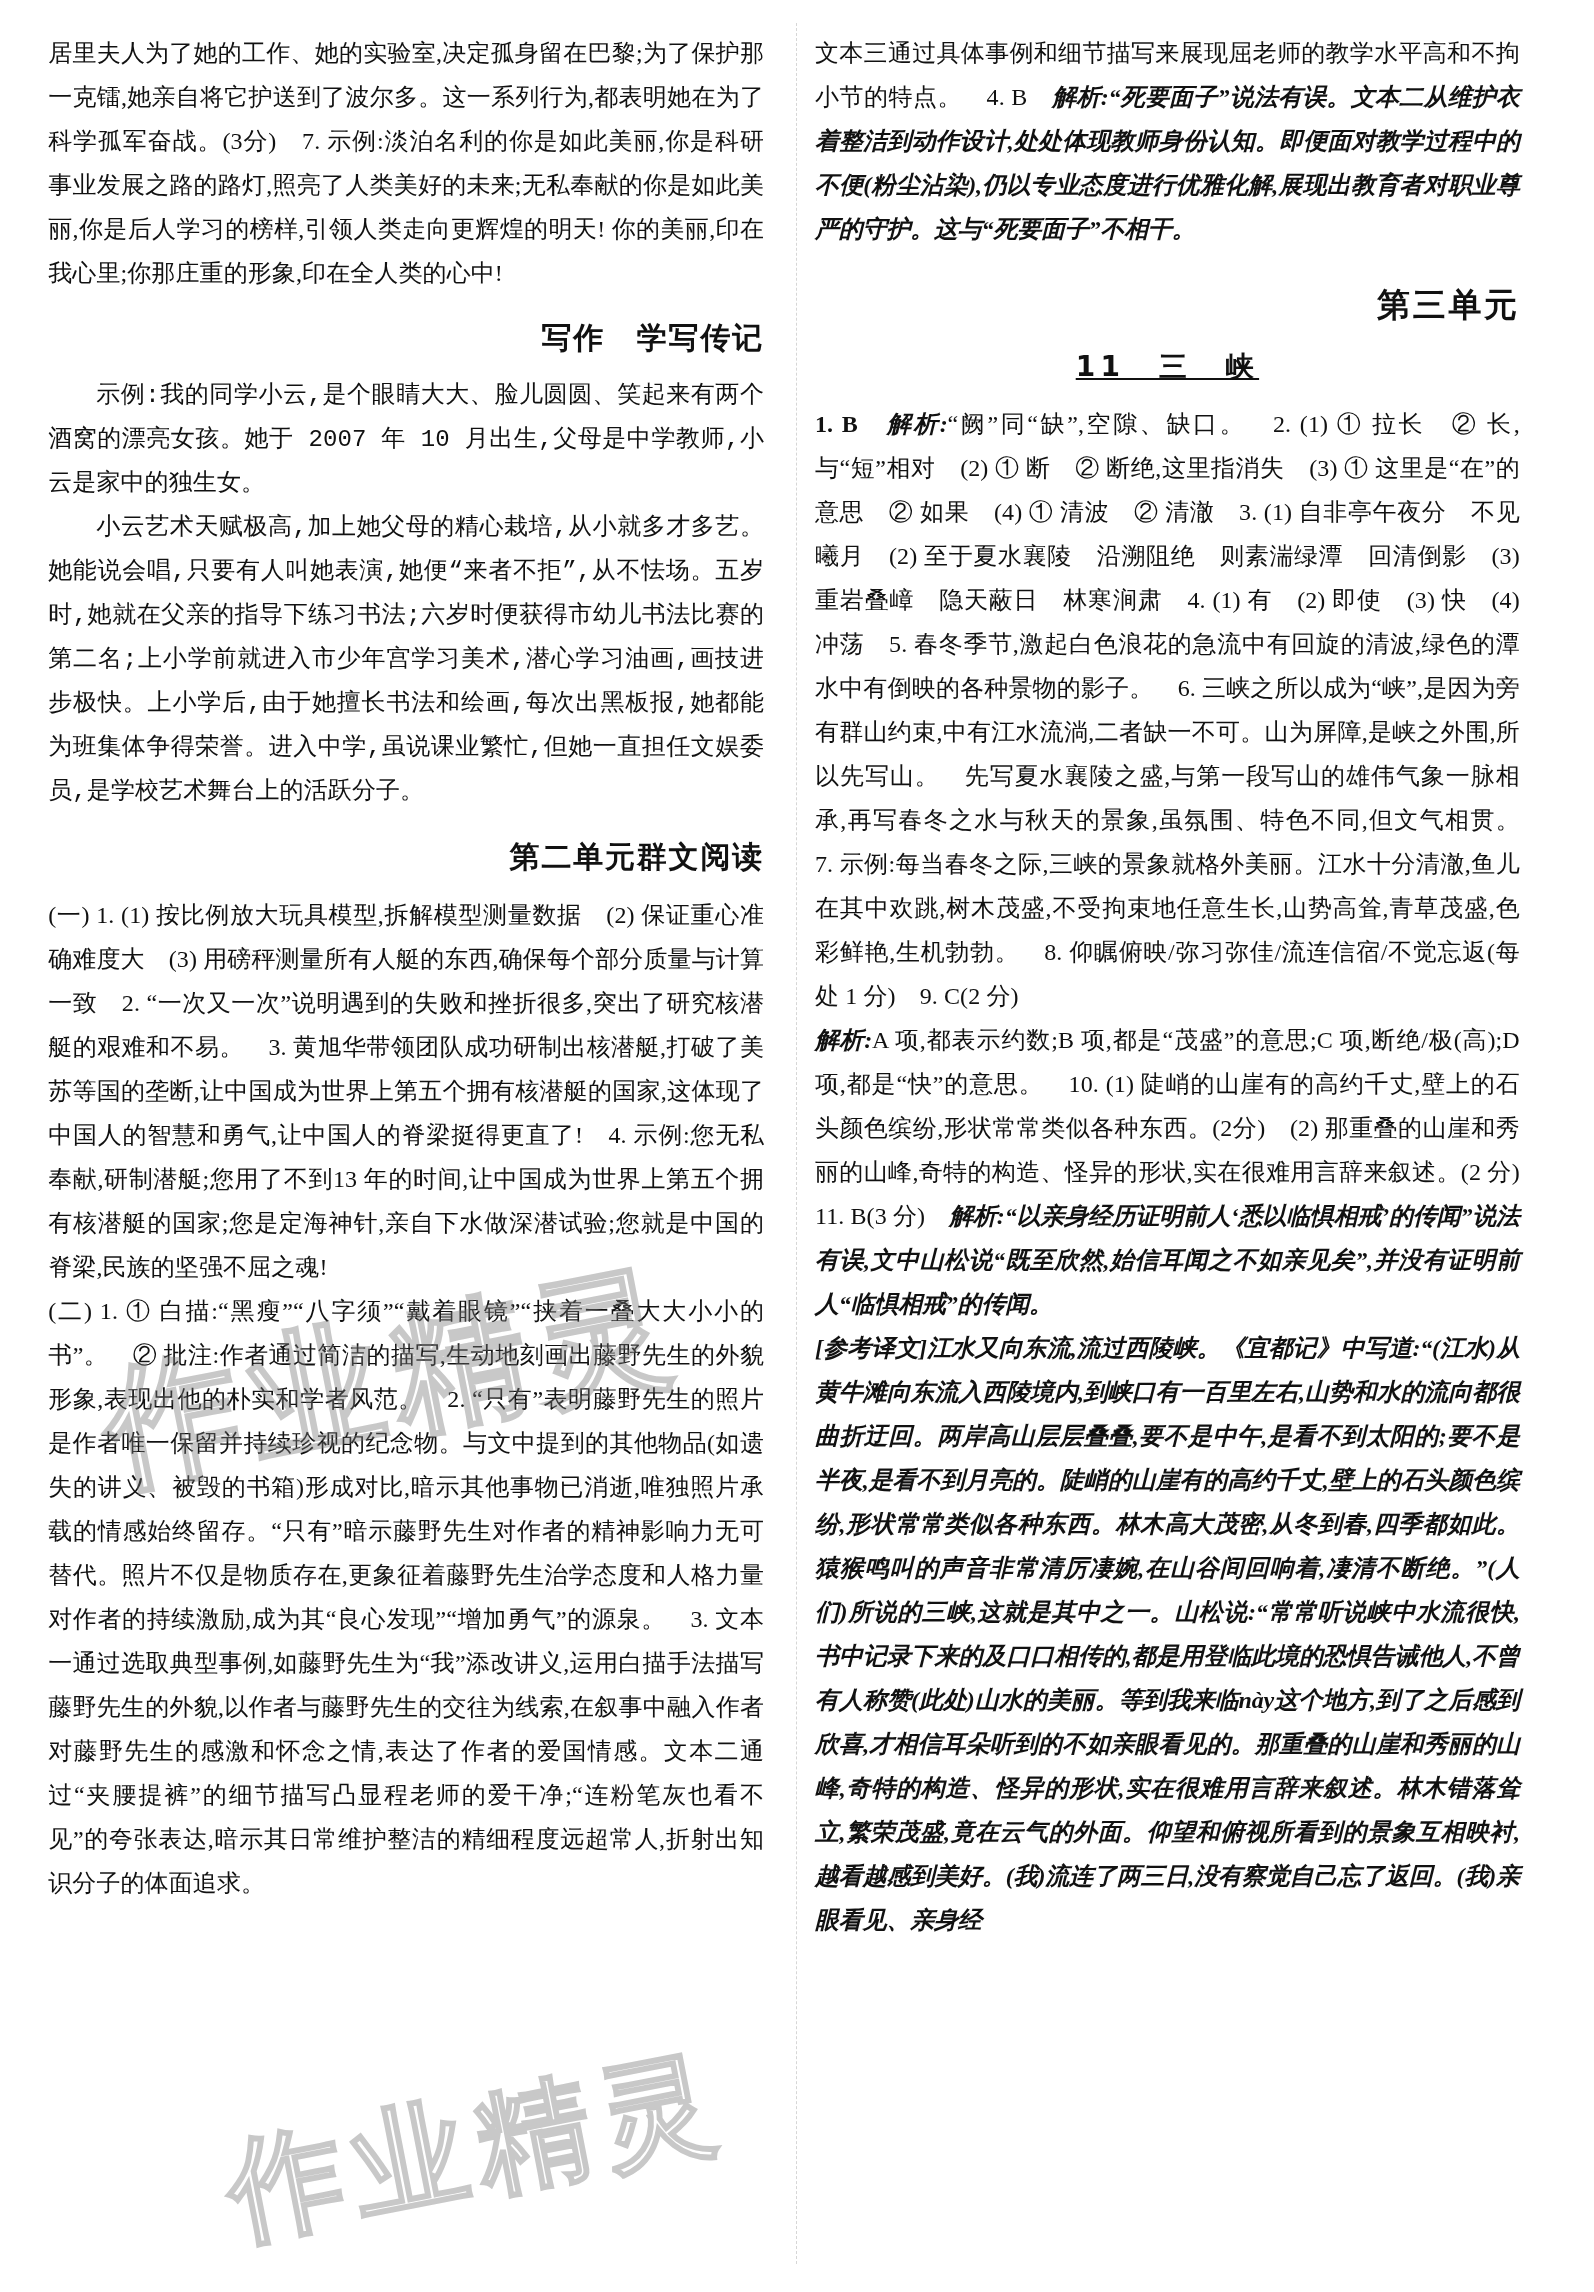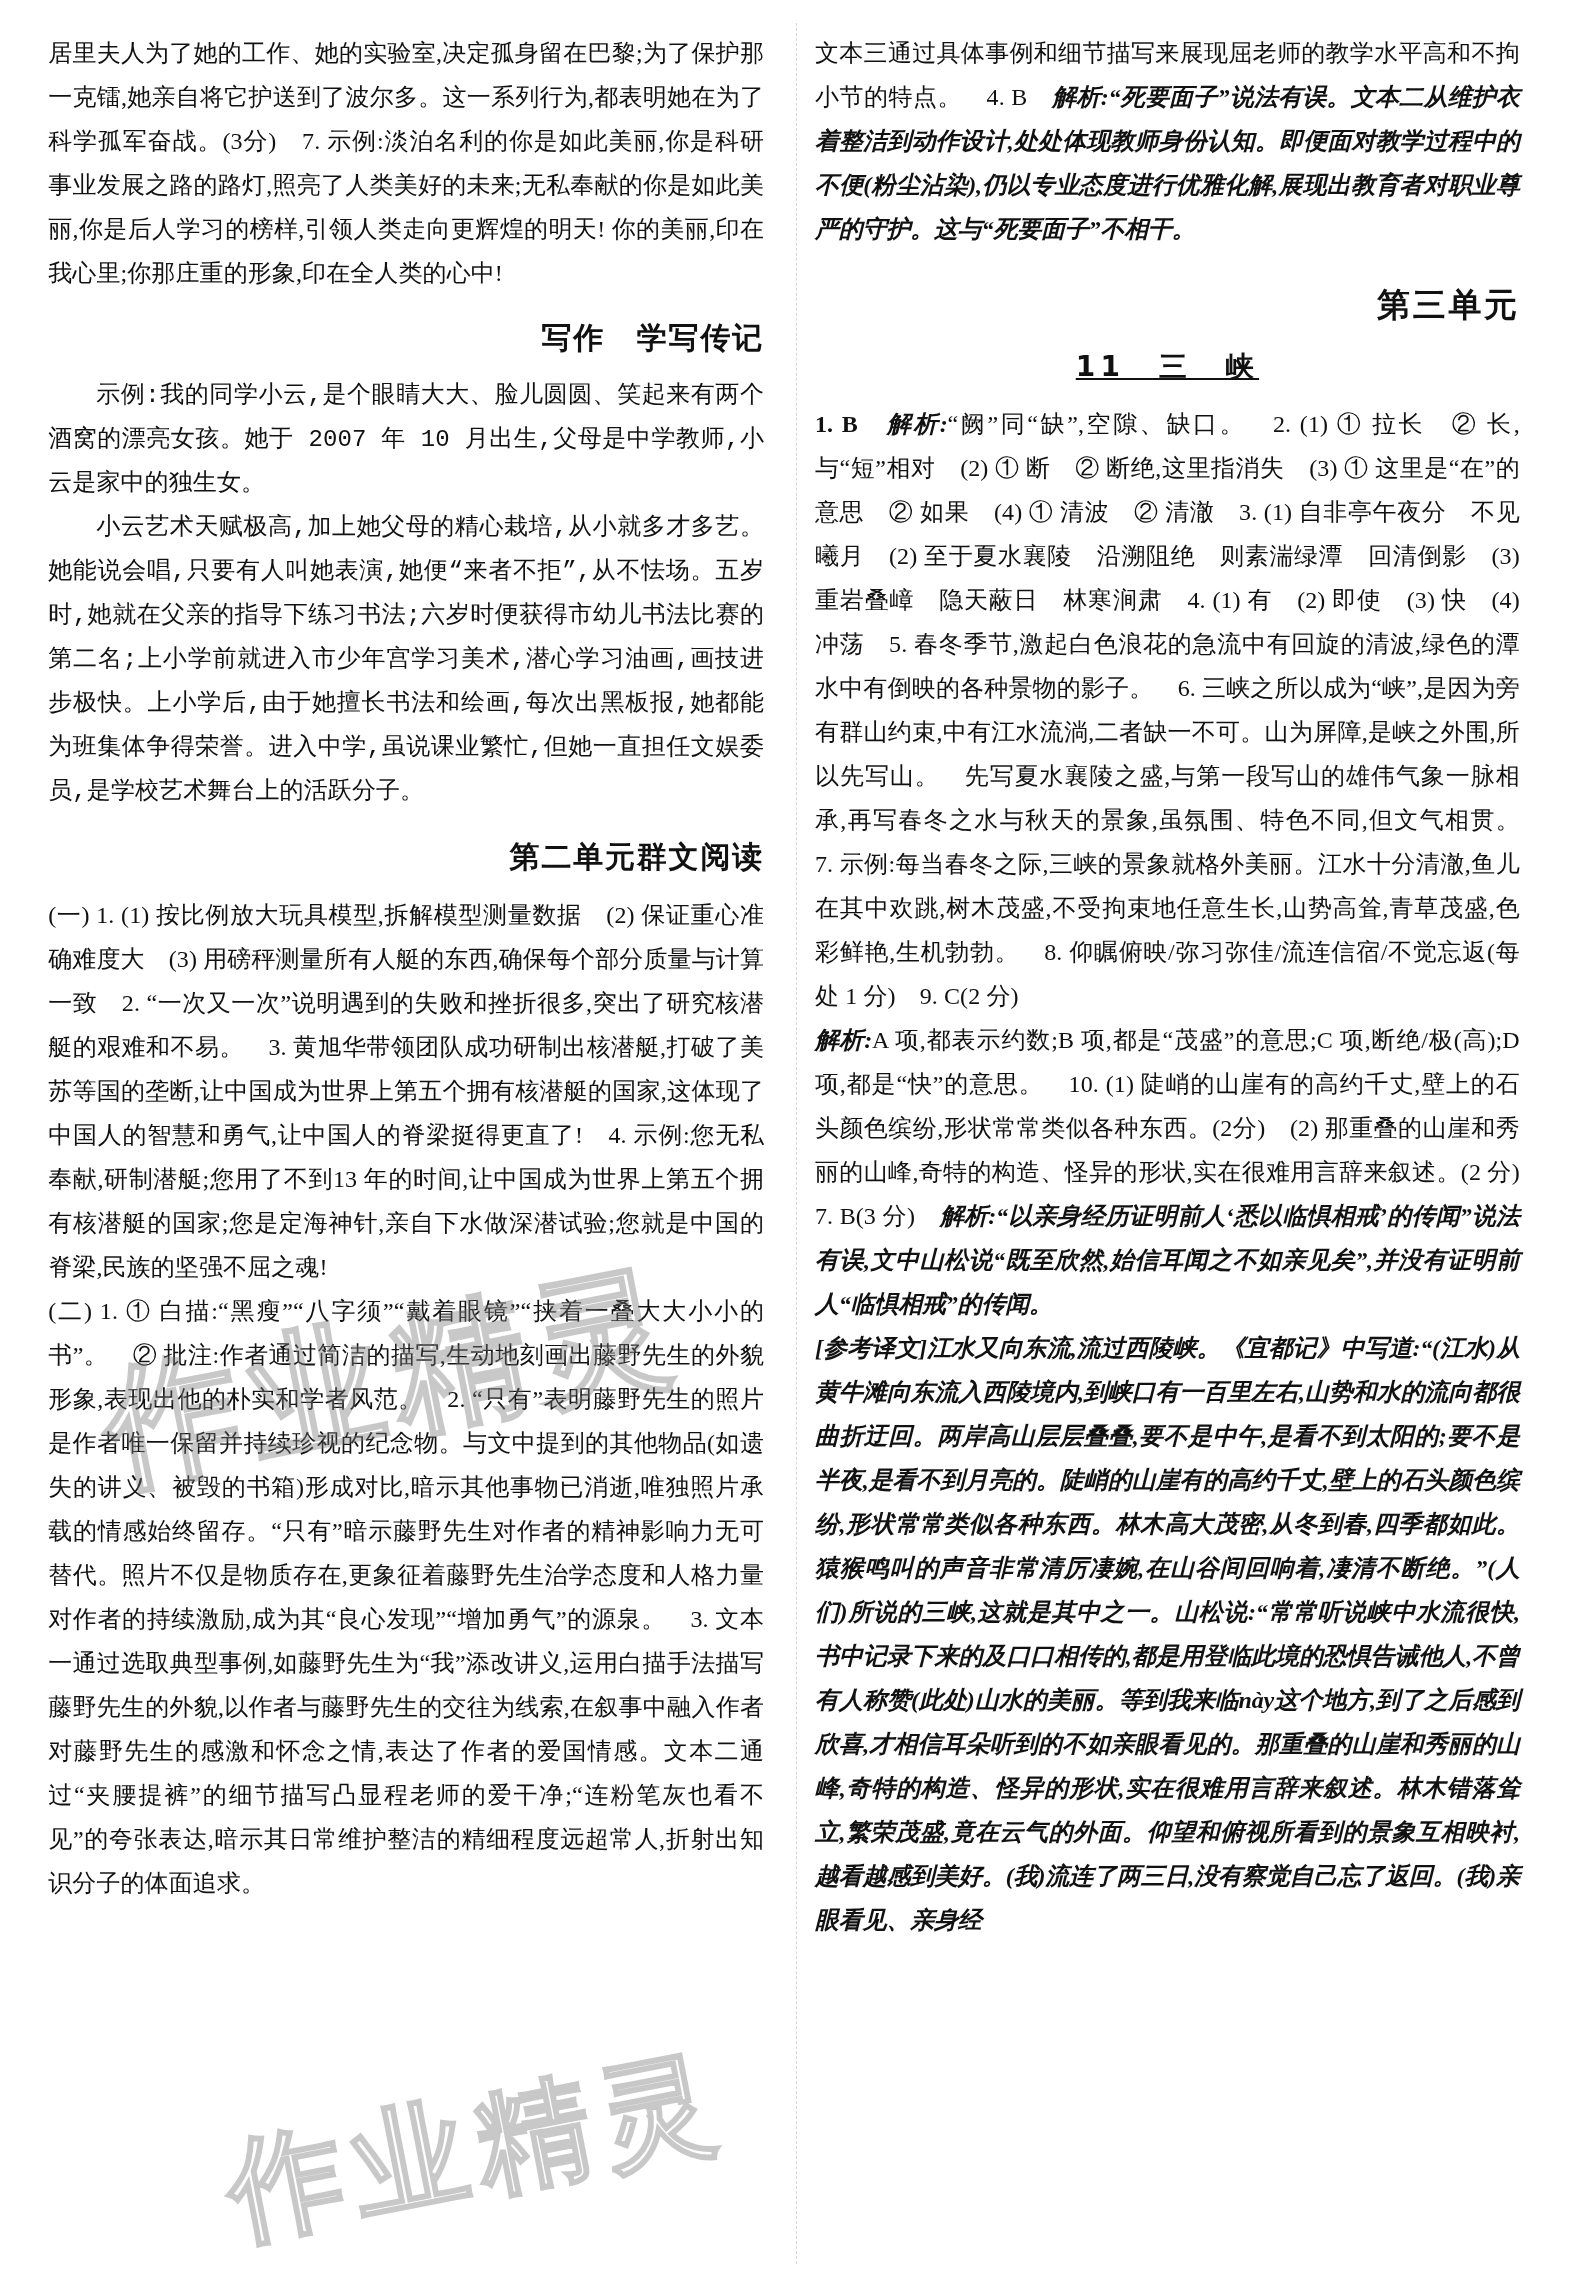--- a/index.html
+++ b/index.html
@@ -139,21 +139,21 @@
   <div class="column right">
 
     <p class="para"><span class="ans">文本三通过具体事例和细节描写来展现屈老师的教学水平高和不拘小节的特点。　4. B　</span><b class="expl">解析:</b><span class="expl">“死要面子”说法有误。文本二从维护衣着整洁到动作设计,处处体现教师身份认知。即便面对教学过程中的不便(粉尘沾染),仍以专业态度进行优雅化解,展现出教育者对职业尊严的守护。这与“死要面子”不相干。</span></p>
 
     <h2 class="h-unit">第三单元</h2>
 
     <h3 class="h-lesson">11　三　峡</h3>
 
     <p class="para"><span class="ans b">1. B　</span><b class="expl">解析:</b><span class="ans">“阙”同“缺”,空隙、缺口。　2. (1) ① 拉长　② 长,与“短”相对　(2) ① 断　② 断绝,这里指消失　(3) ① 这里是“在”的意思　② 如果　(4) ① 清波　② 清澈　3. (1) 自非亭午夜分　不见曦月　(2) 至于夏水襄陵　沿溯阻绝　则素湍绿潭　回清倒影　(3) 重岩叠嶂　隐天蔽日　林寒涧肃　4. (1) 有　(2) 即使　(3) 快　(4) 冲荡　5. 春冬季节,激起白色浪花的急流中有回旋的清波,绿色的潭水中有倒映的各种景物的影子。　6. 三峡之所以成为“峡”,是因为旁有群山约束,中有江水流淌,二者缺一不可。山为屏障,是峡之外围,所以先写山。　先写夏水襄陵之盛,与第一段写山的雄伟气象一脉相承,再写春冬之水与秋天的景象,虽氛围、特色不同,但文气相贯。　7. 示例:每当春冬之际,三峡的景象就格外美丽。江水十分清澈,鱼儿在其中欢跳,树木茂盛,不受拘束地任意生长,山势高耸,青草茂盛,色彩鲜艳,生机勃勃。　8. 仰瞩俯映/弥习弥佳/流连信宿/不觉忘返(每处 1 分)　9. C(2 分)</span></p>
 
-    <p class="para"><b class="expl">解析:</b><span class="ans">A 项,都表示约数;B 项,都是“茂盛”的意思;C 项,断绝/极(高);D 项,都是“快”的意思。　10. (1) 陡峭的山崖有的高约千丈,壁上的石头颜色缤纷,形状常常类似各种东西。(2分)　(2) 那重叠的山崖和秀丽的山峰,奇特的构造、怪异的形状,实在很难用言辞来叙述。(2 分)　7. B(3 分)　</span><b class="expl">解析:</b><span class="expl">“以亲身经历证明前人‘悉以临惧相戒’的传闻”说法有误,文中山松说“既至欣然,始信耳闻之不如亲见矣”,并没有证明前人“临惧相戒”的传闻。</span></p>
+    <p class="para"><b class="expl">解析:</b><span class="ans">A 项,都表示约数;B 项,都是“茂盛”的意思;C 项,断绝/极(高);D 项,都是“快”的意思。　10. (1) 陡峭的山崖有的高约千丈,壁上的石头颜色缤纷,形状常常类似各种东西。(2分)　(2) 那重叠的山崖和秀丽的山峰,奇特的构造、怪异的形状,实在很难用言辞来叙述。(2 分)　11. B(3 分)　</span><b class="expl">解析:</b><span class="expl">“以亲身经历证明前人‘悉以临惧相戒’的传闻”说法有误,文中山松说“既至欣然,始信耳闻之不如亲见矣”,并没有证明前人“临惧相戒”的传闻。</span></p>
 
     <p class="para"><b class="expl">[参考译文]</b><span class="expl">江水又向东流,流过西陵峡。《宜都记》中写道:“(江水)从黄牛滩向东流入西陵境内,到峡口有一百里左右,山势和水的流向都很曲折迂回。两岸高山层层叠叠,要不是中午,是看不到太阳的;要不是半夜,是看不到月亮的。陡峭的山崖有的高约千丈,壁上的石头颜色缤纷,形状常常类似各种东西。林木高大茂密,从冬到春,四季都如此。猿猴鸣叫的声音非常清厉凄婉,在山谷间回响着,凄清不断绝。”(人们)所说的三峡,这就是其中之一。山松说:“常常听说峡中水流很快,书中记录下来的及口口相传的,都是用登临此境的恐惧告诫他人,不曾有人称赞(此处)山水的美丽。等到我来临này这个地方,到了之后感到欣喜,才相信耳朵听到的不如亲眼看见的。那重叠的山崖和秀丽的山峰,奇特的构造、怪异的形状,实在很难用言辞来叙述。林木错落耸立,繁荣茂盛,竟在云气的外面。仰望和俯视所看到的景象互相映衬,越看越感到美好。(我)流连了两三日,没有察觉自己忘了返回。(我)亲眼看见、亲身经</span></p>
 
   </div>
 
   <div class="watermark" id="wm-1">作业精灵</div>
   <div class="watermark" id="wm-2">作业精灵</div>
 
 </div>
 

